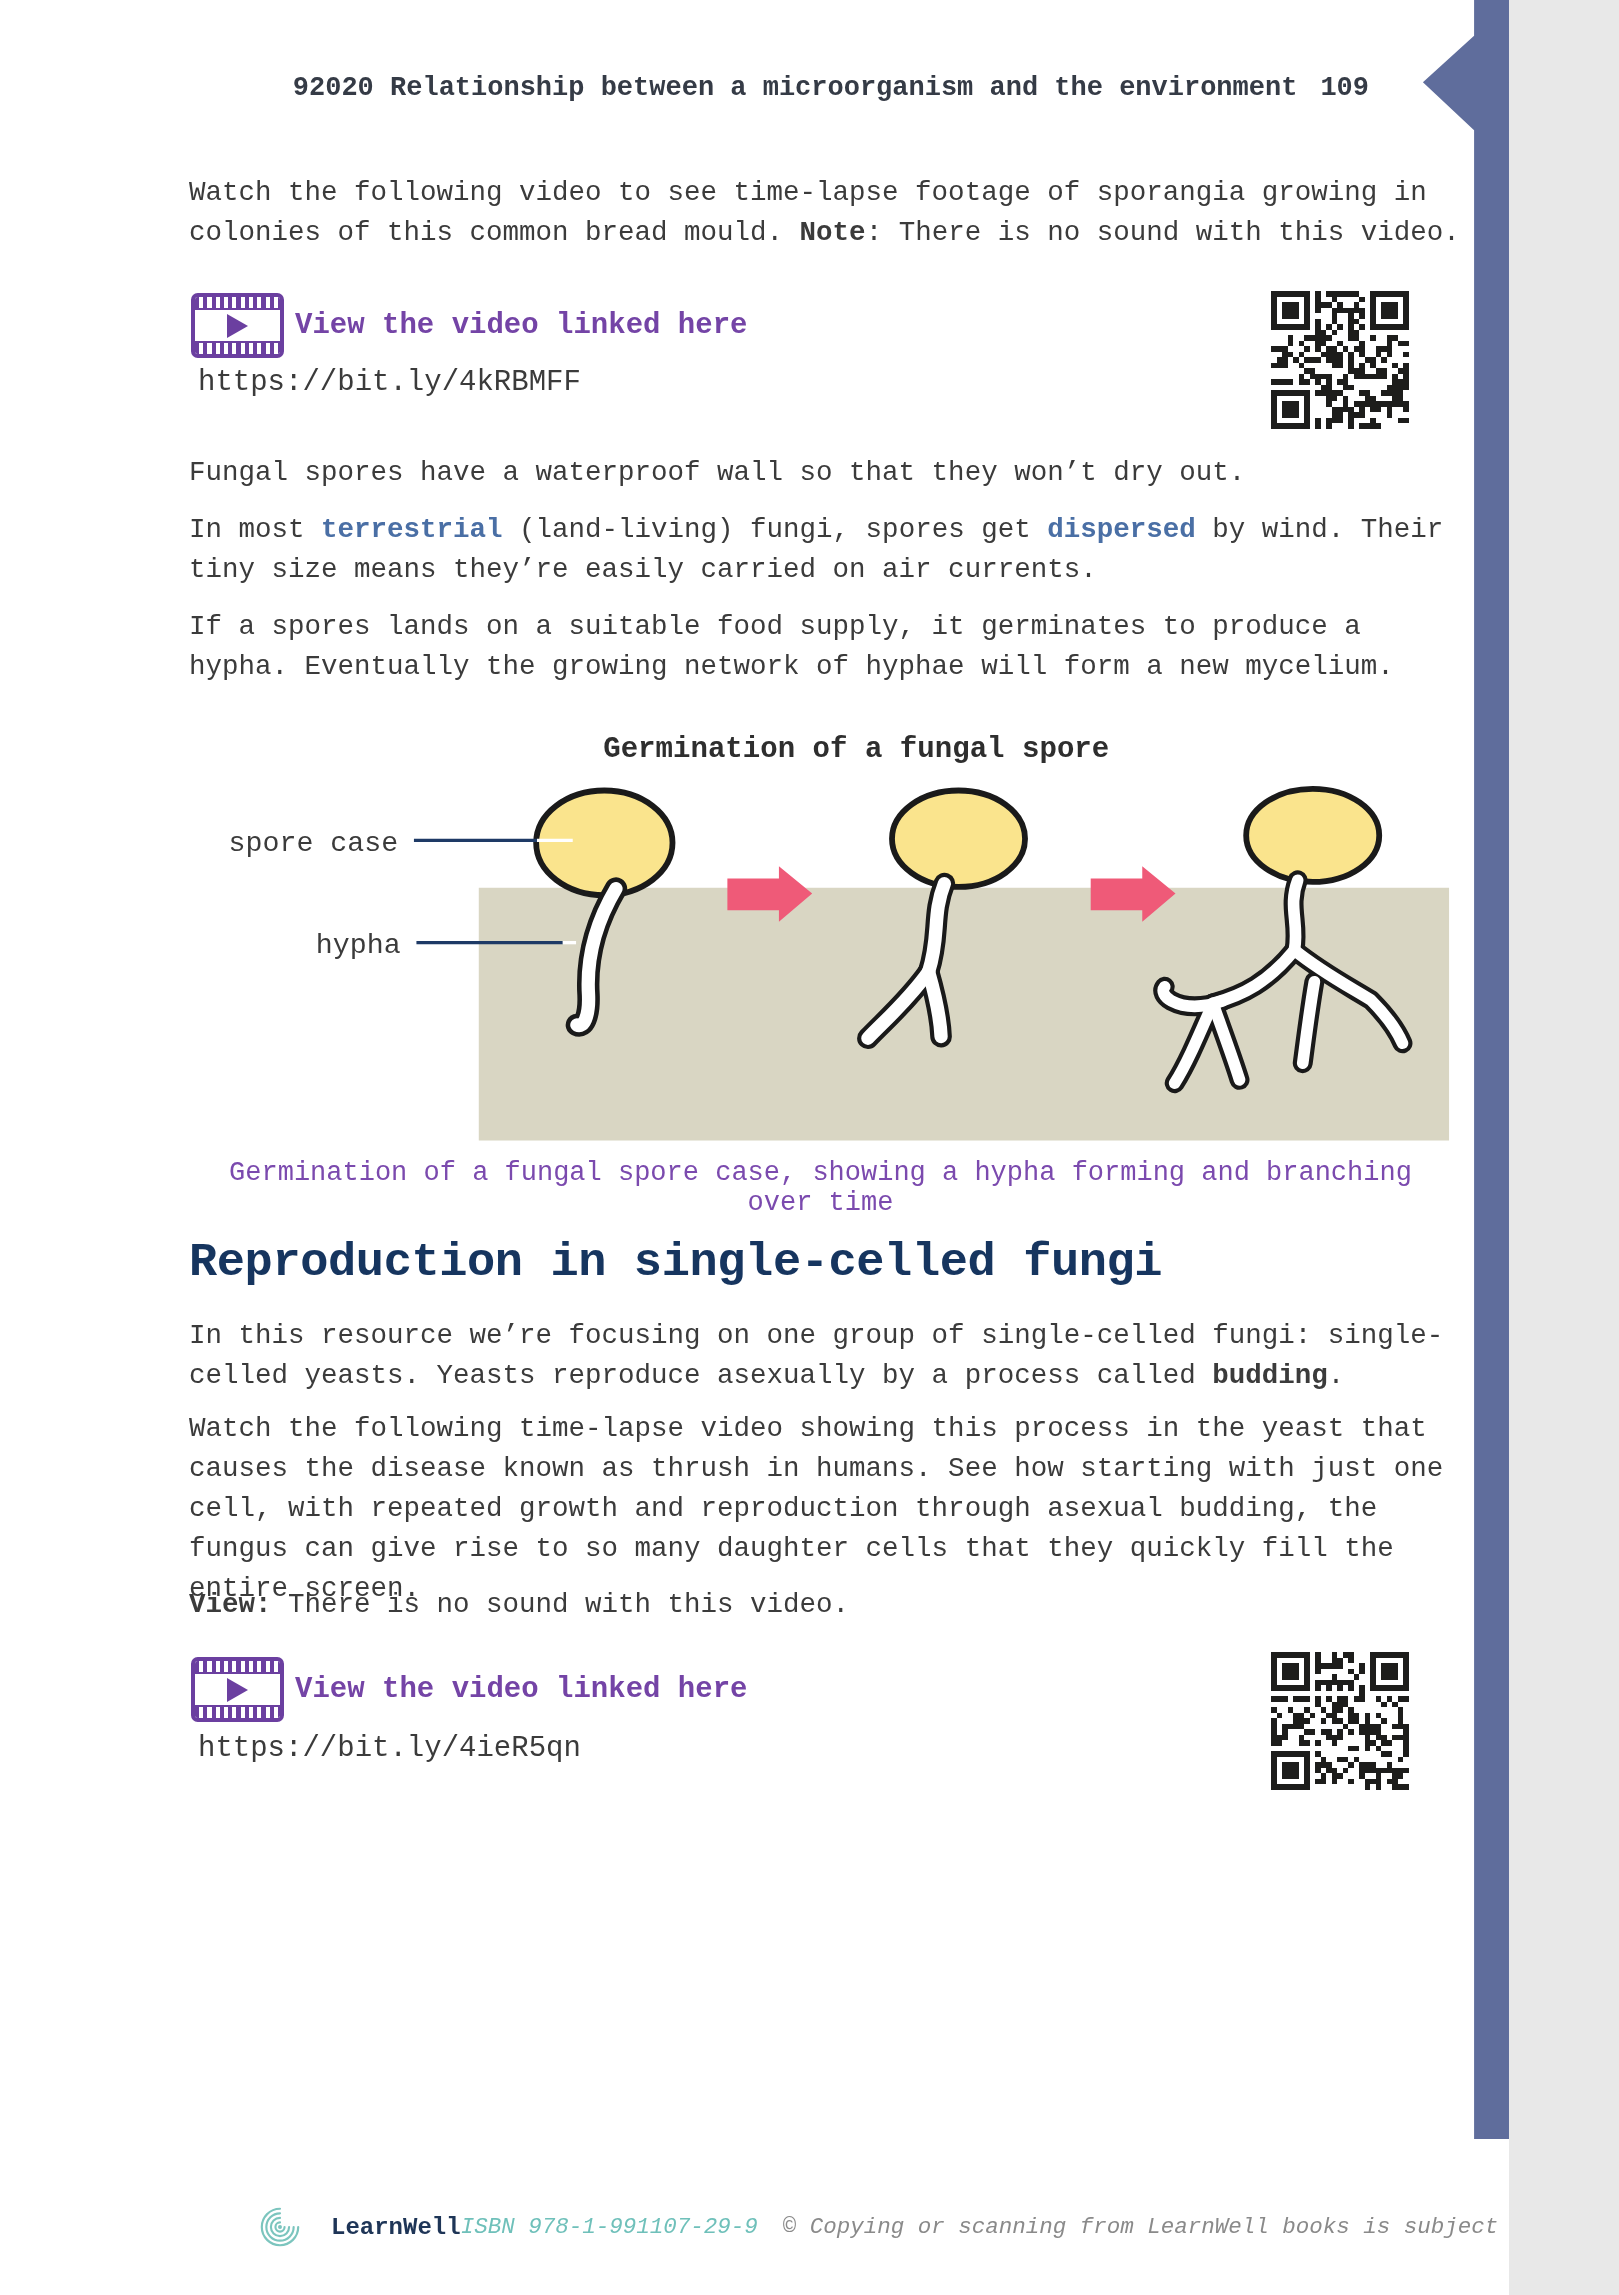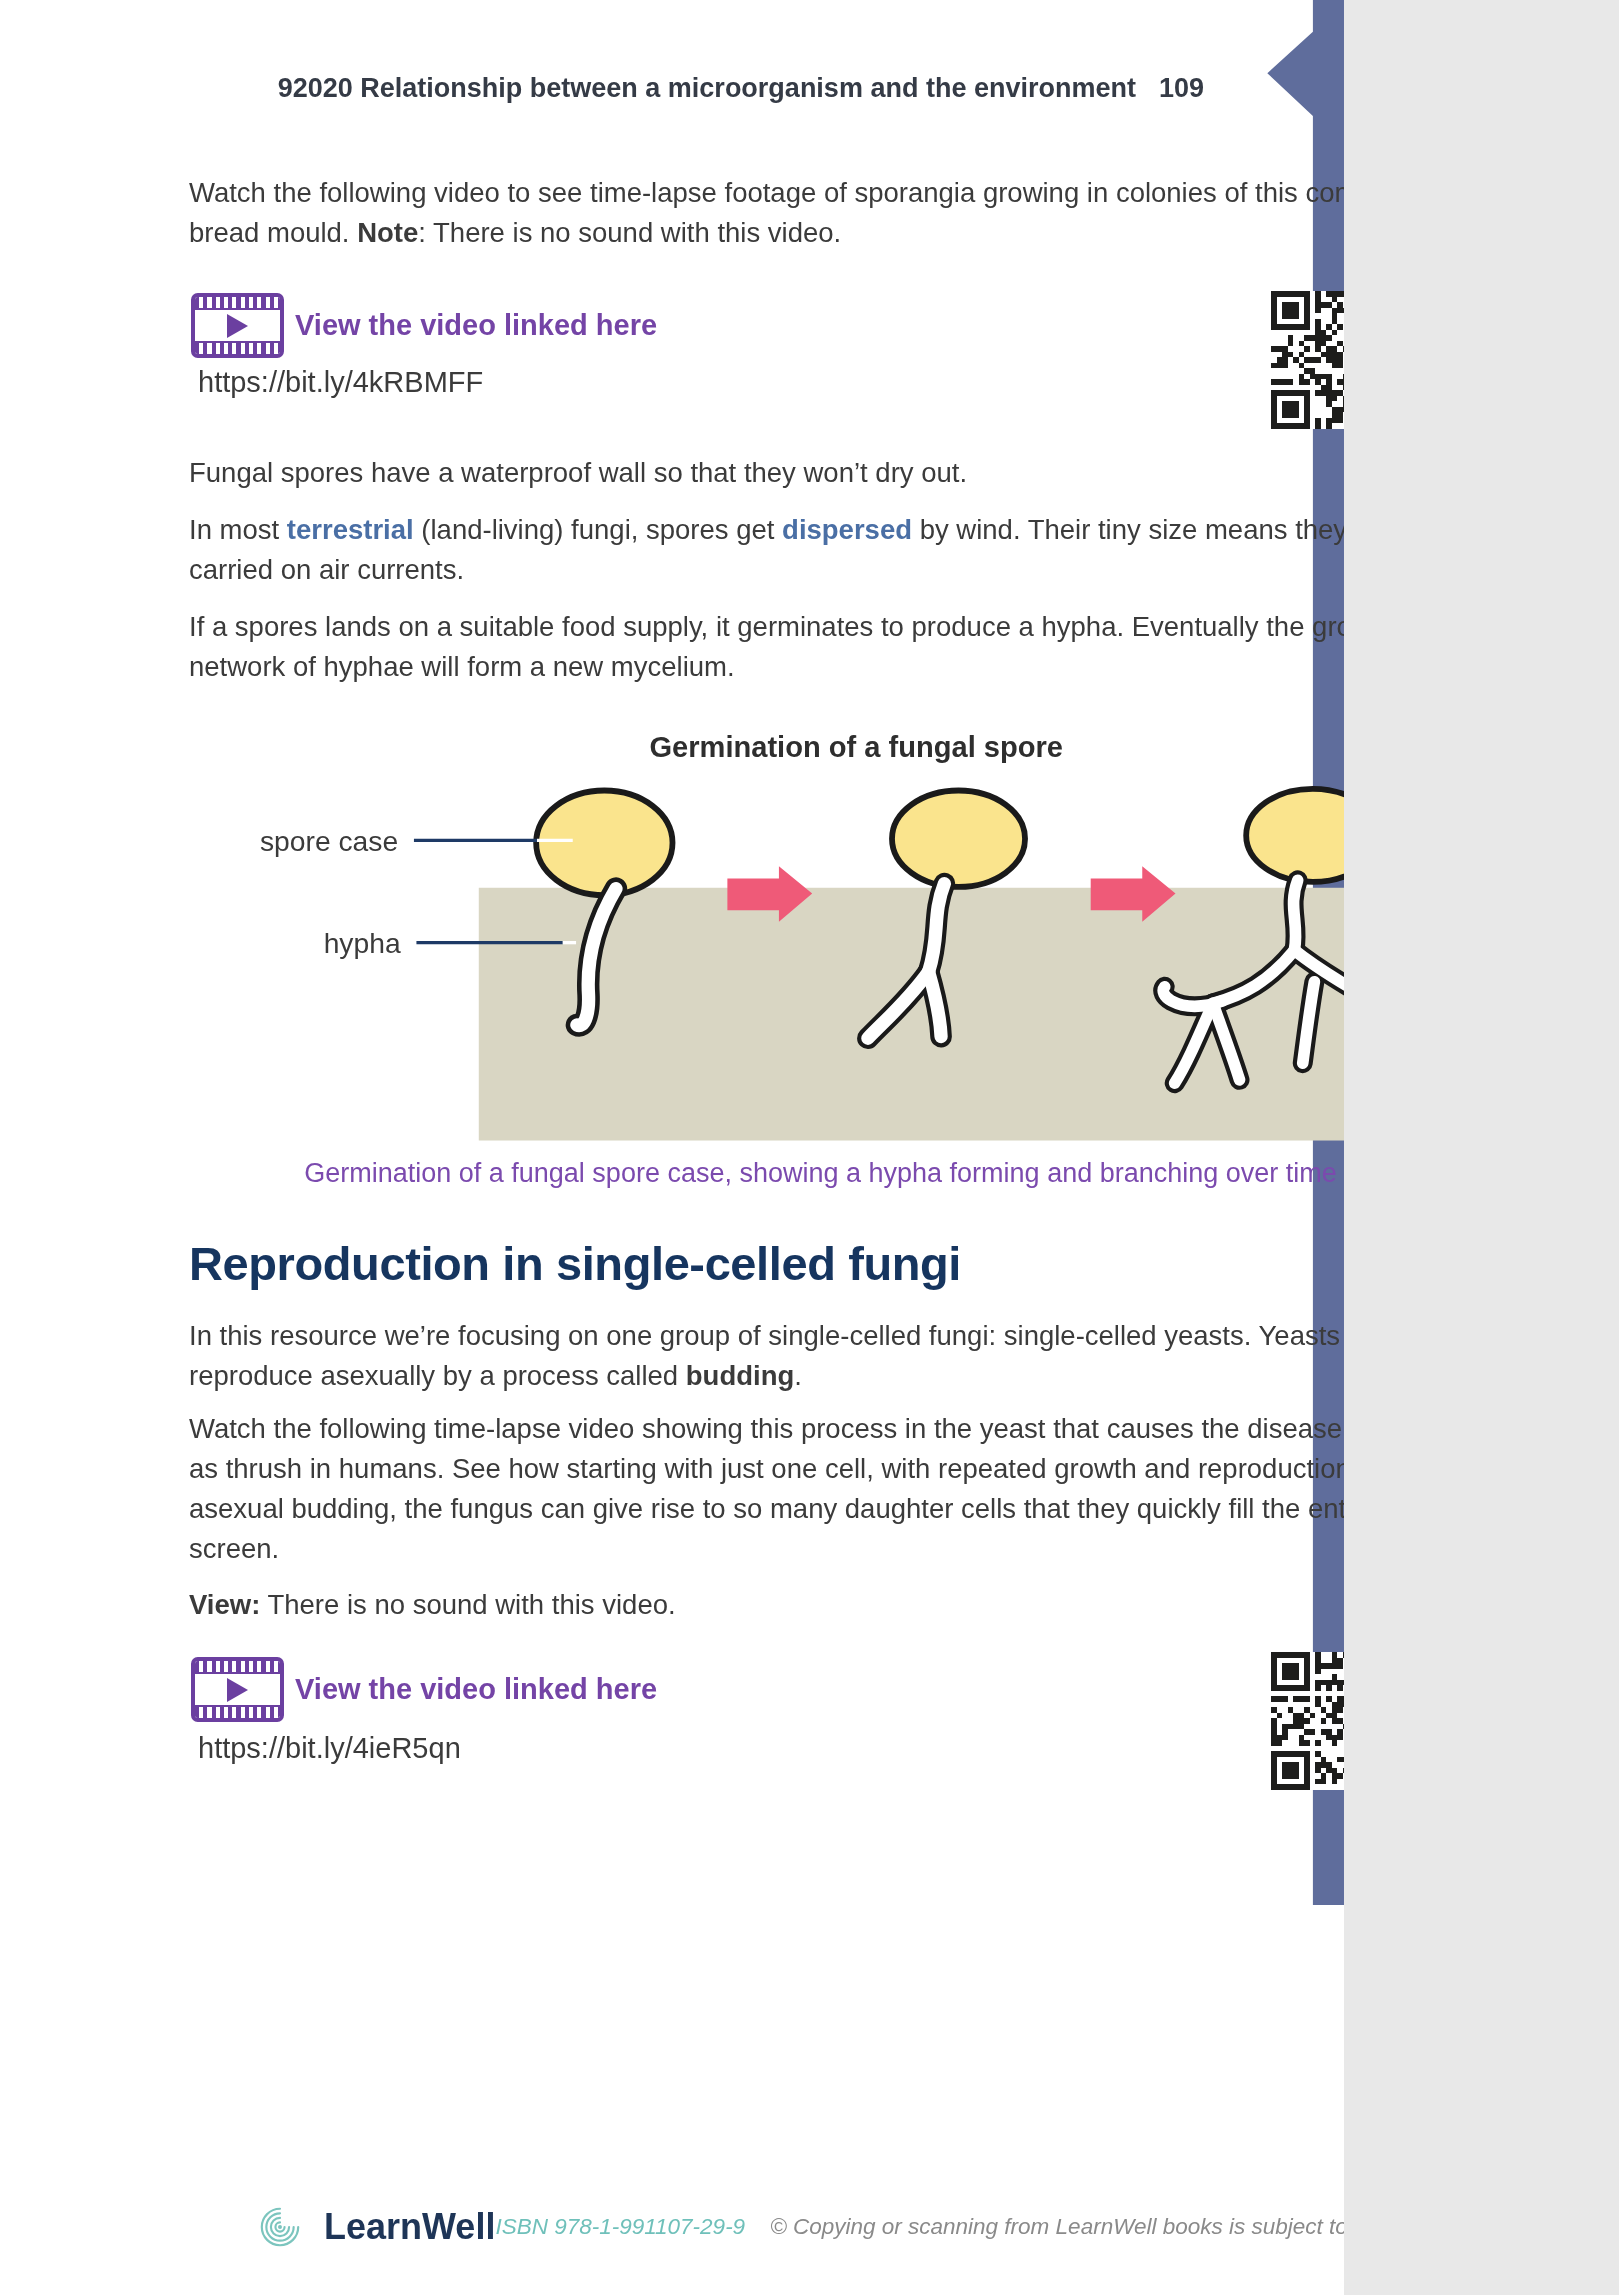--- a/index.html
+++ b/index.html
@@ -1,20 +1,20 @@
 <!DOCTYPE html>
 <html style="font-size:13.3px"><head>
 <meta charset="utf-8">
 <style>
   html,body{margin:0;padding:0;background:#e8e8e8;}
   .page{
     position:relative;
-    width:1344px;height:2295px;
+    width:1509px;height:2295px;
     background:#ffffff;
-    font-family:Liberation Sans, sans-serif;
+    font-family:Liberation Mono, monospace;
     color:#3b3b3b;
     overflow:hidden;
   }
   
   .corner-tab{position:absolute;inset:0;pointer-events:none;}
   
   .header{
     position:absolute;top:73px;right:140px;
     display:flex;align-items:baseline;gap:23px;
     font-size:27px;font-weight:700;color:#353b46;
@@ -51,21 +51,21 @@
   .h1{
     position:absolute;left:189px;top:1236px;
     font-size:47px;font-weight:700;color:#16355f;letter-spacing:-0.4px;
   }
   
   .footer{
     position:absolute;left:256px;top:2203px;
     display:flex;align-items:center;
     font-size:22.5px;white-space:nowrap;
   }
-  .brand{font-size:36px;font-weight:700;color:#1e3557;margin-left:20px;}
+  .brand{font-size:24px;font-weight:700;color:#1e3557;margin-left:27px;}
   .isbn{font-style:italic;color:#6fc0ba;}
   .copyright{font-style:italic;color:#8a8a8a;margin-left:25px;}
 </style>
 </head>
 <body>
 
 <div class="page">
 
   <svg class="corner-tab" viewBox="0 0 1946 2759">
     <polygon points="1901,0 1901,46 1835,106 1901,168 1901,2759 1946,2759 1946,0" fill="#5f6d9c"></polygon>

